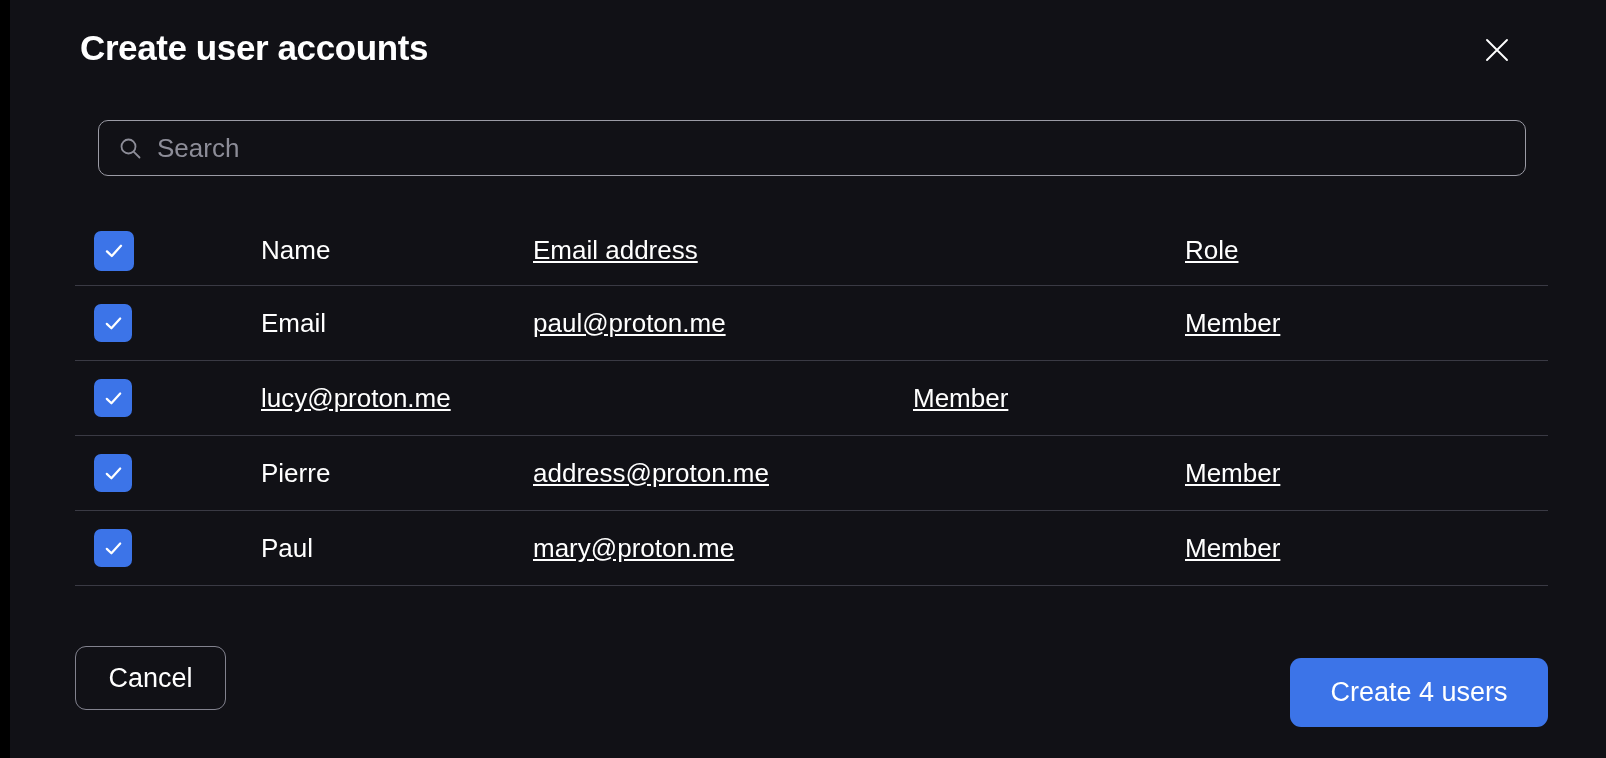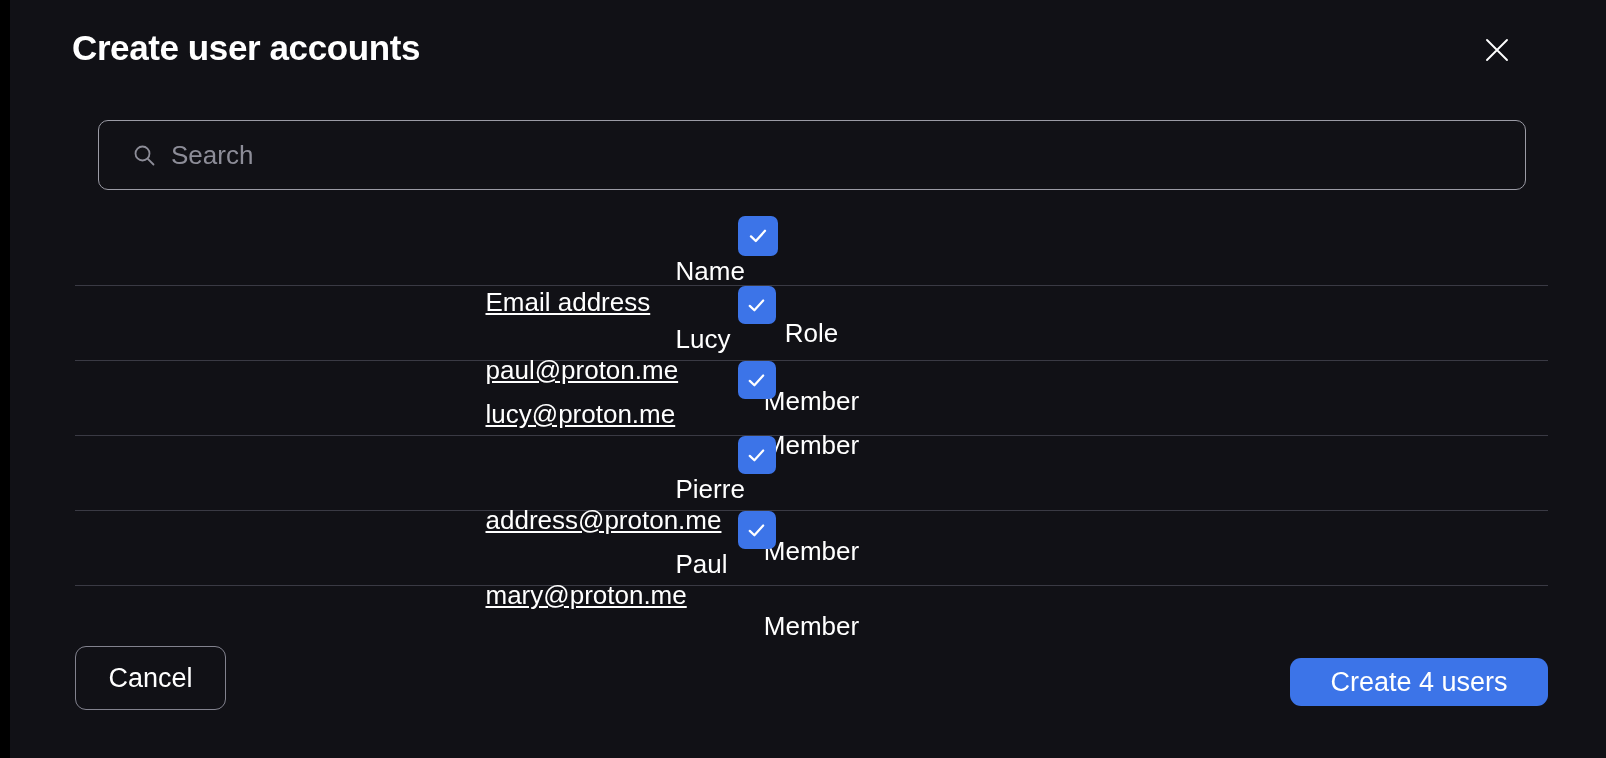--- a/index.html
+++ b/index.html
@@ -24,21 +24,21 @@
 
   
   .modal-header {
     position: absolute;
     left: 0; top: 0;
     width: 100%;
     height: 100px;
   }
   .modal-title {
     position: absolute;
-    left: 62px;
+    left: 70px;
     top: 28px;
     font-size: 35px;
     font-weight: bold;
     letter-spacing: -0.4px;
     color: #ffffff;
     white-space: nowrap;
   }
   .close-button {
     position: absolute;
     left: 1465px;
@@ -54,27 +54,27 @@
     border-radius: 6px;
   }
   .close-button svg { display: block; }
 
   
   .search-wrap {
     position: absolute;
     left: 88px;
     top: 120px;
     width: 1428px;
-    height: 70px;
+    height: 56px;
     border: 1px solid #9b9ba5;
     border-radius: 10px;
     background: #111116;
     display: flex;
     align-items: center;
-    padding: 0 32px;
+    padding: 0 18px;
   }
   .search-icon {
     flex: 0 0 auto;
     width: 26px;
     height: 26px;
     margin-right: 14px;
     display: flex;
     align-items: center;
     justify-content: center;
   }
@@ -95,34 +95,33 @@
     left: 65px;
     top: 216px;
     width: 1473px;
   }
   .table-row {
     position: relative;
     display: flex;
     align-items: center;
     height: 75px;
     border-bottom: 1px solid #3a3a44;
-    flex-direction: column;
   }
   .table-row.header-row { height: 70px; }
 
   .col-check {
     flex: 0 0 auto;
     width: 186px;
     display: flex;
     align-items: center;
     padding-left: 19px;
   }
   .col-name  { flex: 0 0 auto; width: 272px; }
   .col-email { flex: 0 0 auto; width: 652px; text-decoration: underline; }
-  .col-role  { flex: 1 1 auto; }
+  .col-role  { flex: 1 1 auto; text-decoration: underline; }
 
   .header-row .col-name,
   .header-row .col-email,
   .header-row .col-role {
     font-size: 27px;
     font-weight: bold;
     color: #ffffff;
   }
   .table-row .col-name,
   .table-row .col-email,
@@ -165,21 +164,21 @@
     color: #ffffff;
     font-family: "Liberation Sans", sans-serif;
     font-size: 27px;
     cursor: pointer;
   }
   .btn-create {
     position: absolute;
     left: 1280px;
     top: 13px;
     width: 258px;
-    height: 48px;
+    height: 69px;
     border: none;
     border-radius: 11px;
     background: #3c74e8;
     color: #ffffff;
     font-family: "Liberation Sans", sans-serif;
     font-size: 27px;
     cursor: pointer;
   }
 </style>
 </head>
@@ -225,21 +224,21 @@
     </div>
 
     <div class="table-row">
       <div class="col-check">
         <div class="checkbox">
           <svg width="23" height="23" viewBox="0 0 24 24" fill="none">
             <path d="M5 12.4 L9.8 17 L19 6.8" stroke="#ffffff" stroke-width="2.3" stroke-linecap="round" stroke-linejoin="round"></path>
           </svg>
         </div>
       </div>
-      <div class="col-name">Lucy</div>
+      <div class="col-name">Email</div>
       <div class="col-email">paul@proton.me</div>
       <div class="col-role">Member</div>
     </div>
 
     <div class="table-row">
       <div class="col-check">
         <div class="checkbox">
           <svg width="23" height="23" viewBox="0 0 24 24" fill="none">
             <path d="M5 12.4 L9.8 17 L19 6.8" stroke="#ffffff" stroke-width="2.3" stroke-linecap="round" stroke-linejoin="round"></path>
           </svg>

